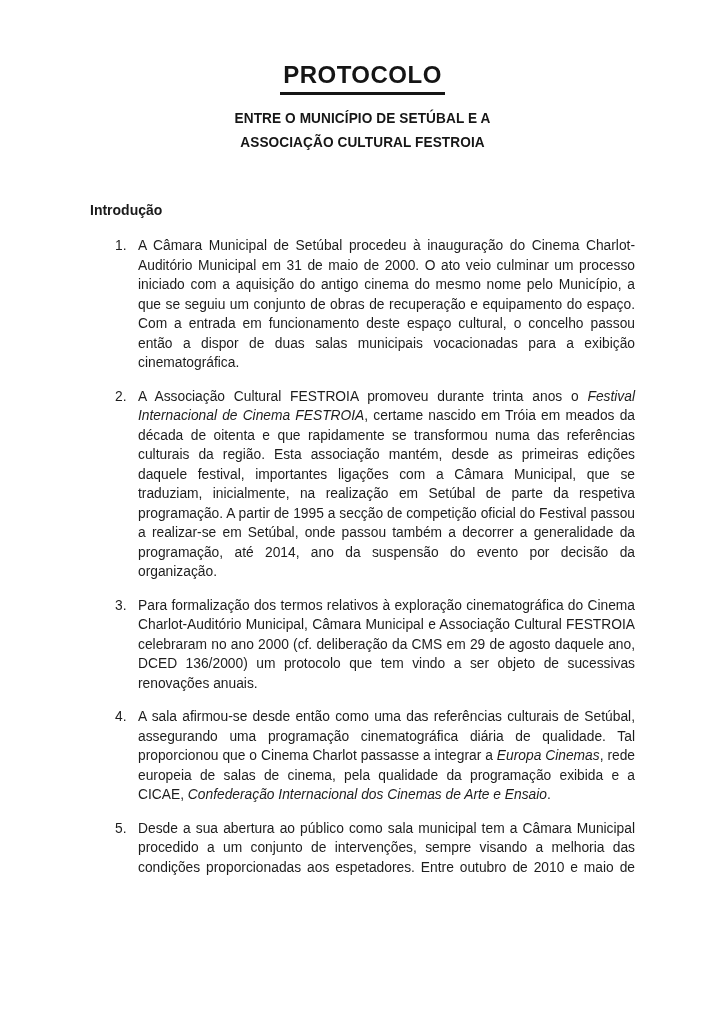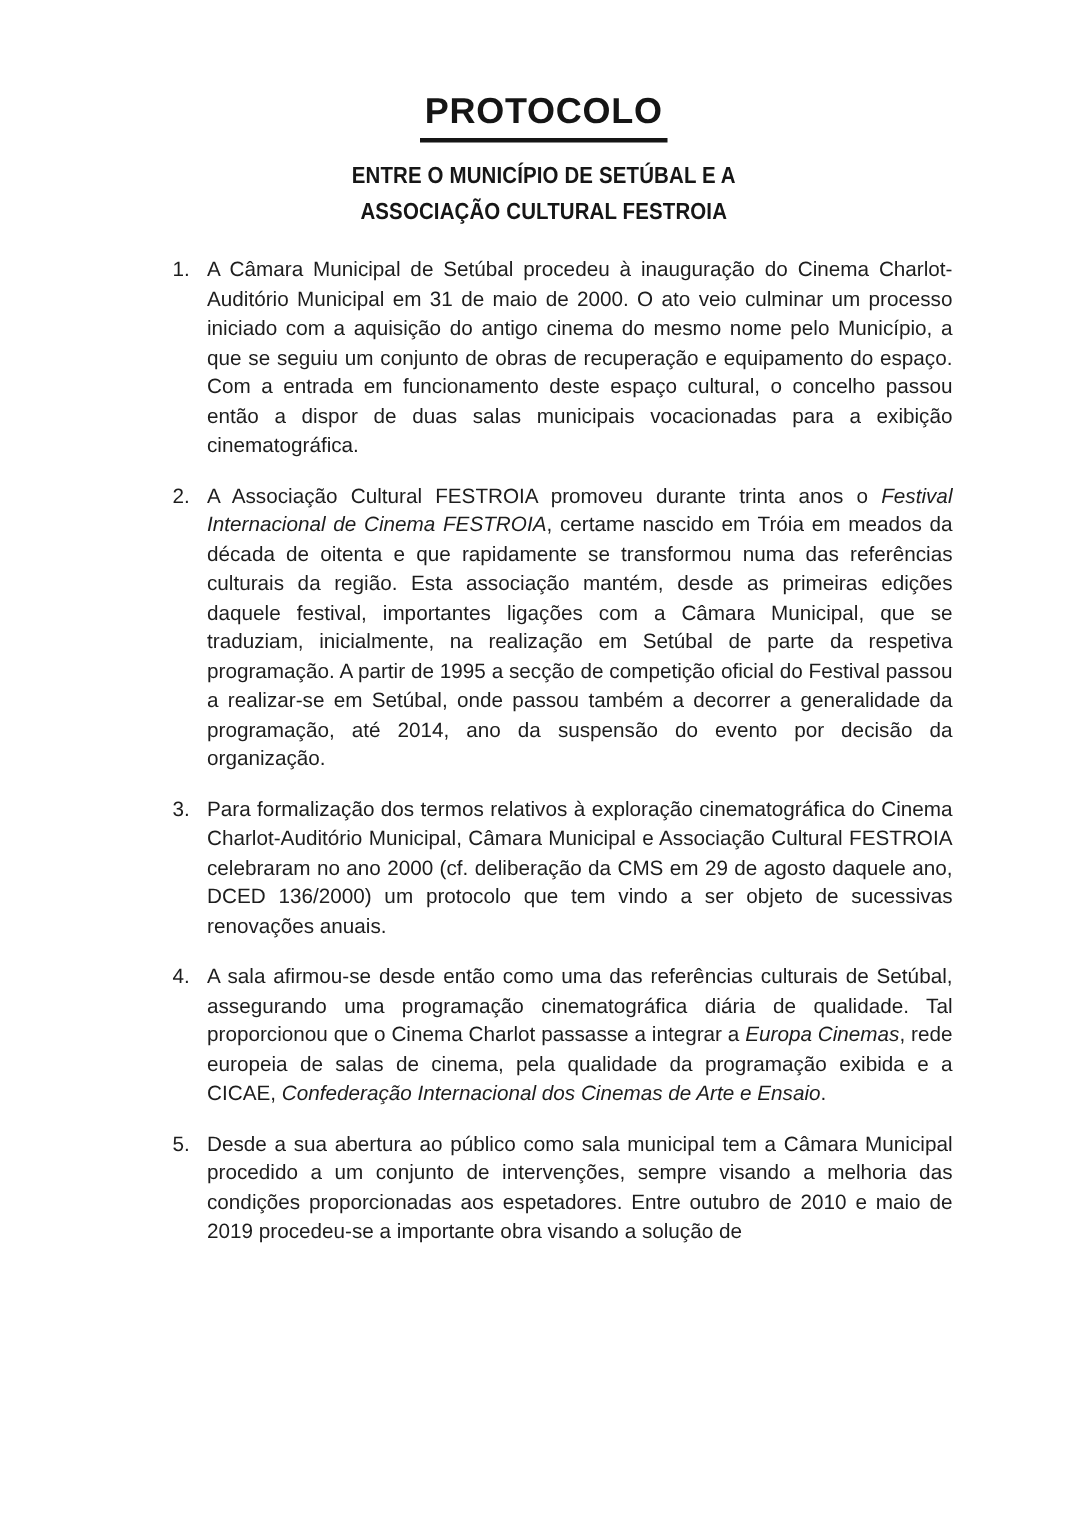--- a/index.html
+++ b/index.html
@@ -92,20 +92,21 @@
 
 <div class="page">
 
   <h1 class="doc-title"><span class="title-underline">PROTOCOLO</span></h1>
 
   <div class="doc-subtitle">
     <div>ENTRE O MUNICÍPIO DE SETÚBAL E A</div>
     <div>ASSOCIAÇÃO CULTURAL FESTROIA</div>
   </div>
 
+  <h2 class="section-heading">Introdução</h2>
 
   <div class="clauses" id="clauses">
       <div class="clause">
         <span class="clause-number">1.</span>
         <div class="clause-text"><span>A Câmara Municipal de Setúbal procedeu à inauguração do Cinema Charlot-Auditório Municipal em 31 de maio de 2000. O ato veio culminar um processo iniciado com a aquisição do antigo cinema do mesmo nome pelo Município, a que se seguiu um conjunto de obras de recuperação e equipamento do espaço. Com a entrada em funcionamento deste espaço cultural, o concelho passou então a dispor de duas salas municipais vocacionadas para a exibição cinematográfica.</span></div>
       </div>
       <div class="clause">
         <span class="clause-number">2.</span>
         <div class="clause-text"><span>A Associação Cultural FESTROIA promoveu durante trinta anos o </span><em>Festival Internacional de Cinema FESTROIA</em><span>, certame nascido em Tróia em meados da década de oitenta e que rapidamente se transformou numa das referências culturais da região. Esta associação mantém, desde as primeiras edições daquele festival, importantes ligações com a Câmara Municipal, que se traduziam, inicialmente, na realização em Setúbal de parte da respetiva programação. A partir de 1995 a secção de competição oficial do Festival passou a realizar-se em Setúbal, onde passou também a decorrer a generalidade da programação, até 2014, ano da suspensão do evento por decisão da organização.</span></div>
       </div>

